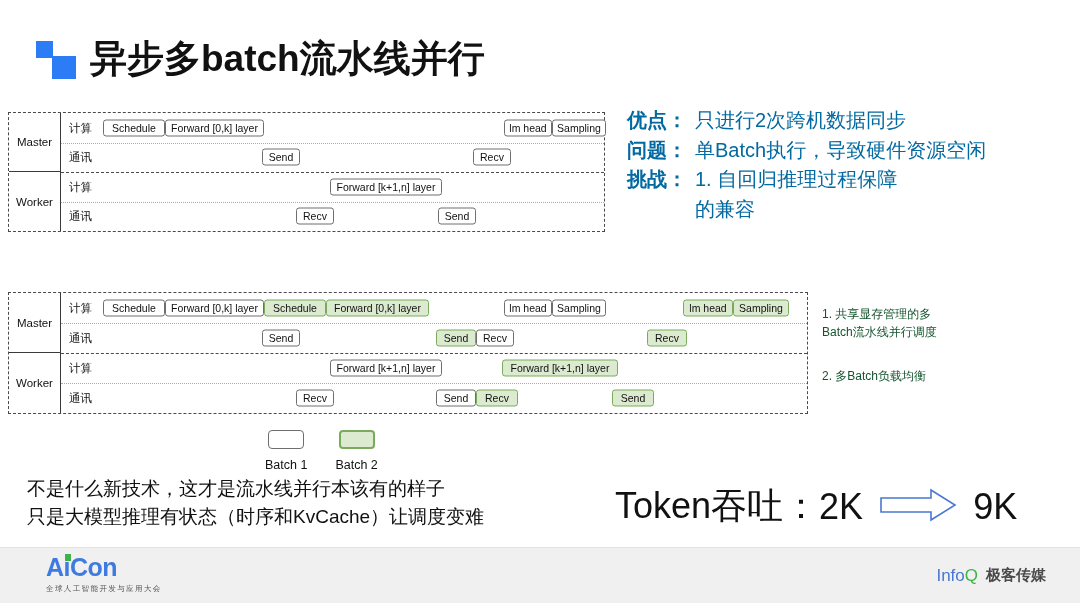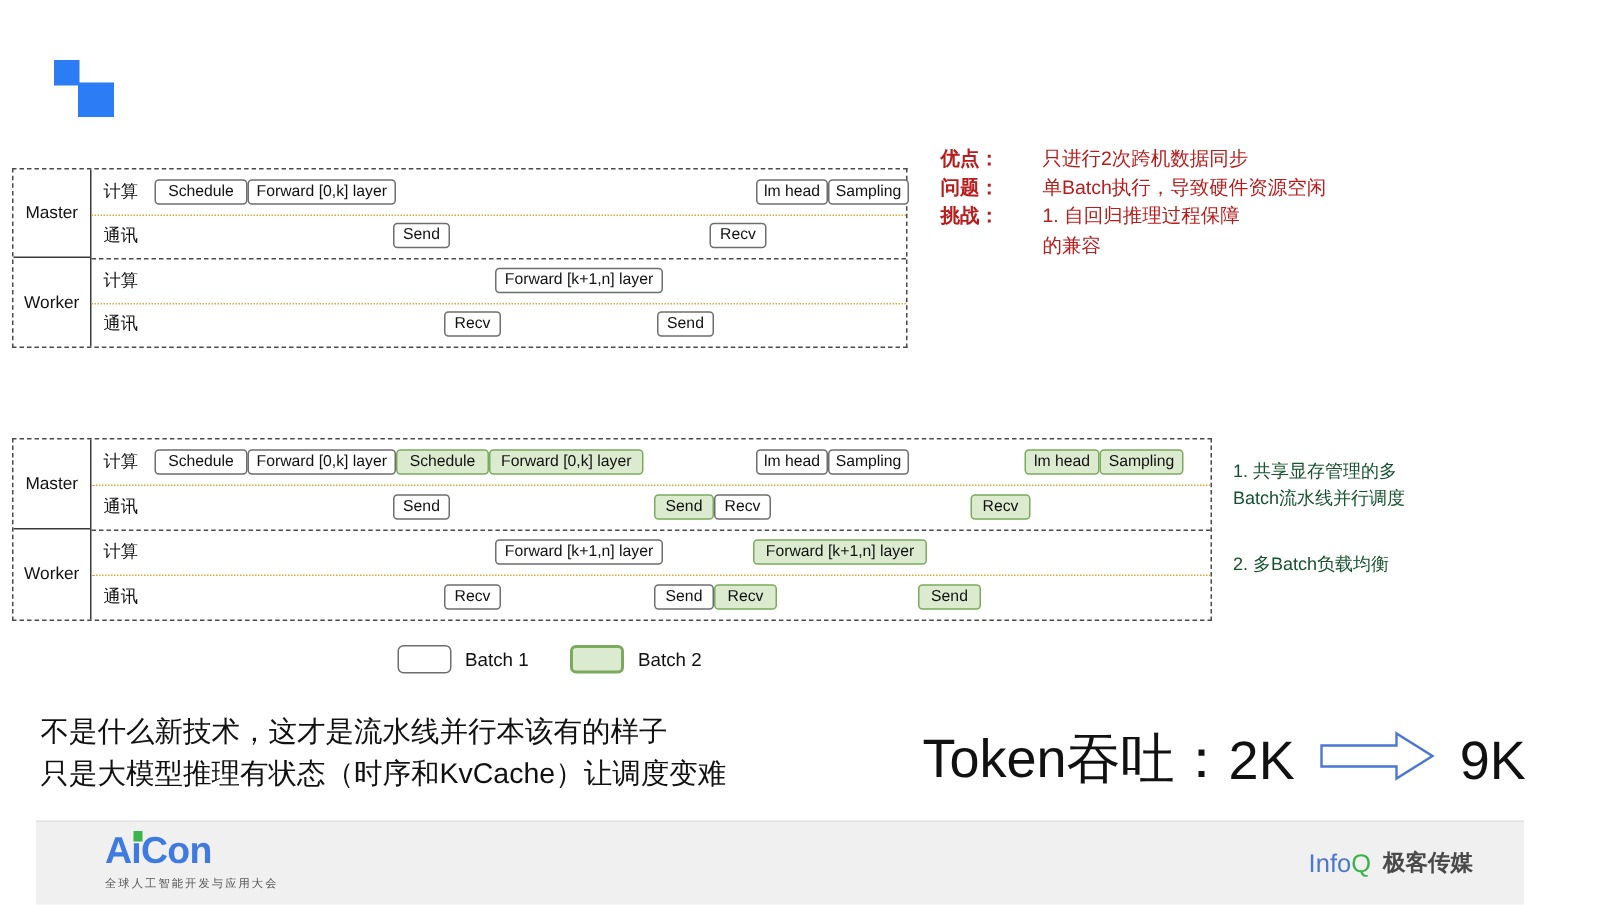--- a/index.html
+++ b/index.html
@@ -36,66 +36,67 @@
   .task{
     position:absolute;top:50%;transform:translateY(-50%);
     height:17px;line-height:15px;box-sizing:border-box;
     border:1.3px solid #6e6e6e;border-radius:3px;background:#ffffff;
     font-size:10.5px;color:#111;text-align:center;white-space:nowrap;
     padding:0 3px;
   }
   .task.b2{border-color:#7aab5c;border-width:1.8px;background:#dcead0;}
 
   
-  #notes-1{position:absolute;left:627px;top:96px;width:440px;font-size:13px;line-height:1.48;color:#b91c1c;}
+  #notes-1{position:absolute;left:627px;top:106px;width:440px;font-size:20px;line-height:1.48;color:#0369a1;}
   .note-line{display:flex;align-items:flex-start;white-space:nowrap;}
   .note-key{font-weight:700;width:68px;flex:none;}
   .note-val{}
   .note-sub{padding-left:68px;}
 
   #notes-2{position:absolute;left:822px;top:305px;width:250px;font-size:12px;line-height:1.5;color:#14532d;}
   #notes-2 .n2-block{margin-bottom:26px;}
 
   
   #legend{position:absolute;left:265px;top:430px;display:flex;align-items:center;gap:28px;}
-  .legend-item{display:flex;align-items:center;gap:9px;}
+  .legend-item{display:flex;align-items:center;gap:9px;flex-direction:column;}
   .legend-swatch{width:36px;height:19px;border-radius:4px;border:1.4px solid #6e6e6e;background:#fff;box-sizing:border-box;}
   .legend-swatch.b2{border-color:#7aab5c;border-width:2px;background:#dcead0;}
   .legend-label{font-size:12.5px;color:#111;}
 
   
   #caption{position:absolute;left:27px;top:475px;font-size:19px;line-height:1.48;color:#111;white-space:nowrap;}
 
   
   #token-row{position:absolute;left:615px;top:482px;display:flex;align-items:center;gap:0px;white-space:nowrap;}
   #token-row .tk{font-size:36px;color:#111;}
   #token-arrow{margin:0 16px;flex:none;}
 
   
-  #footer{position:absolute;left:0;bottom:0;width:992px;height:55px;background:#f0f0f0;border-top:1px solid #e2e2e2;margin-left:24px;}
+  #footer{position:absolute;left:0;bottom:0;width:1080px;height:55px;background:#f0f0f0;border-top:1px solid #e2e2e2;}
   #footer-logo{position:absolute;left:46px;top:7px;}
   .aicon{font-size:25px;font-weight:700;letter-spacing:-0.5px;line-height:1;}
   .aicon .blue{color:#3f7ae0;}
   .aicon .dotwrap{position:relative;display:inline-block;}
   .aicon .greendot{position:absolute;left:1px;top:-1px;width:6px;height:7px;background:#3cb44a;}
   #footer-sub{font-size:7.5px;color:#555;letter-spacing:1.4px;margin-top:4px;}
   #footer-right{position:absolute;right:34px;top:18px;display:flex;align-items:center;gap:8px;}
   .infoq{font-size:17px;font-weight:400;line-height:1;}
   .infoq .i-blue{color:#4a78d0;}
   .infoq .i-green{color:#3cb44a;}
   #footer-right .jike{font-size:15px;font-weight:700;color:#4a4a4a;}
 </style>
 </head>
 <body>
 
 <div id="title-row">
   <div class="bullet">
     <span class="sq-small"></span>
       <span class="sq-big"></span>
   </div>
+  <div id="title-text">异步多batch流水线并行</div>
 </div>
 
 <div class="diagram" id="diagram-1">
   <div class="diag-inner">
     <div class="node-col">
       <div class="node-cell top">Master</div>
       <div class="node-cell">Worker</div>
     </div>
     <div class="lanes">
       <div class="lane">

